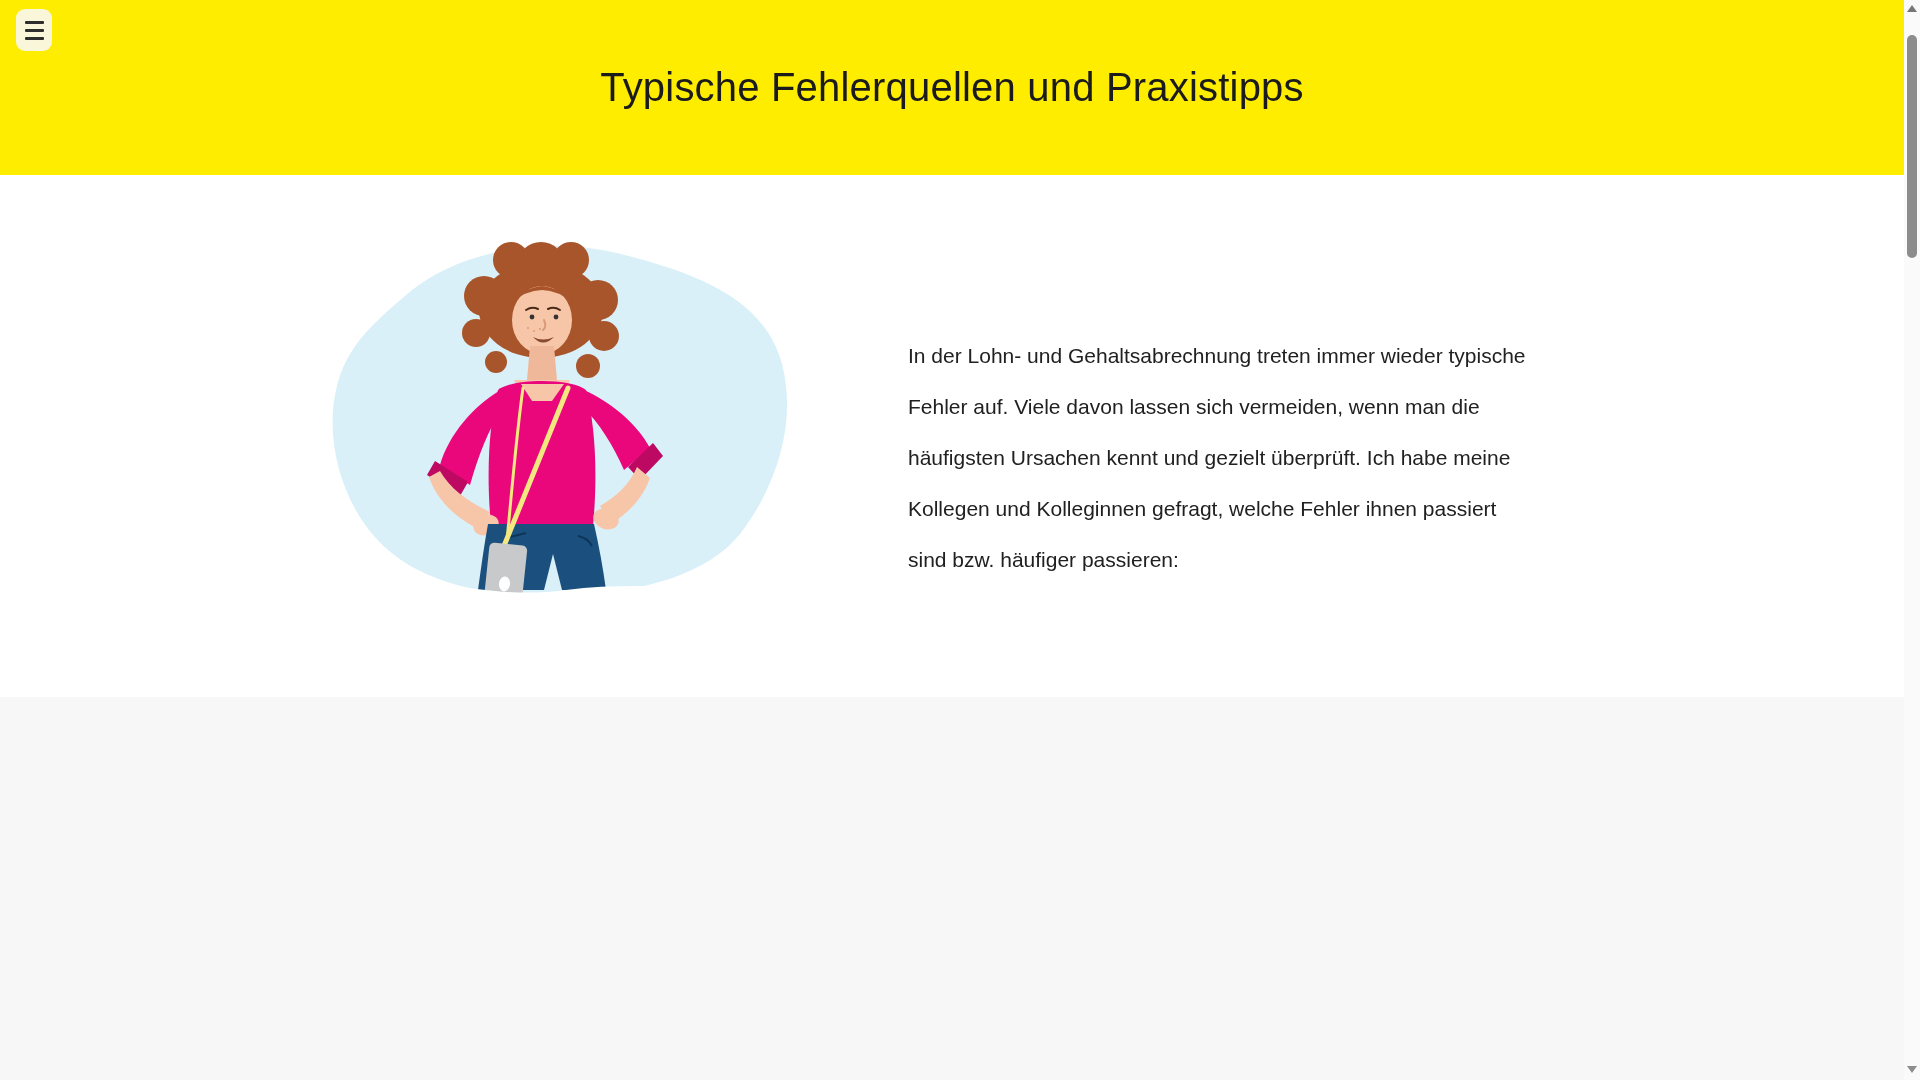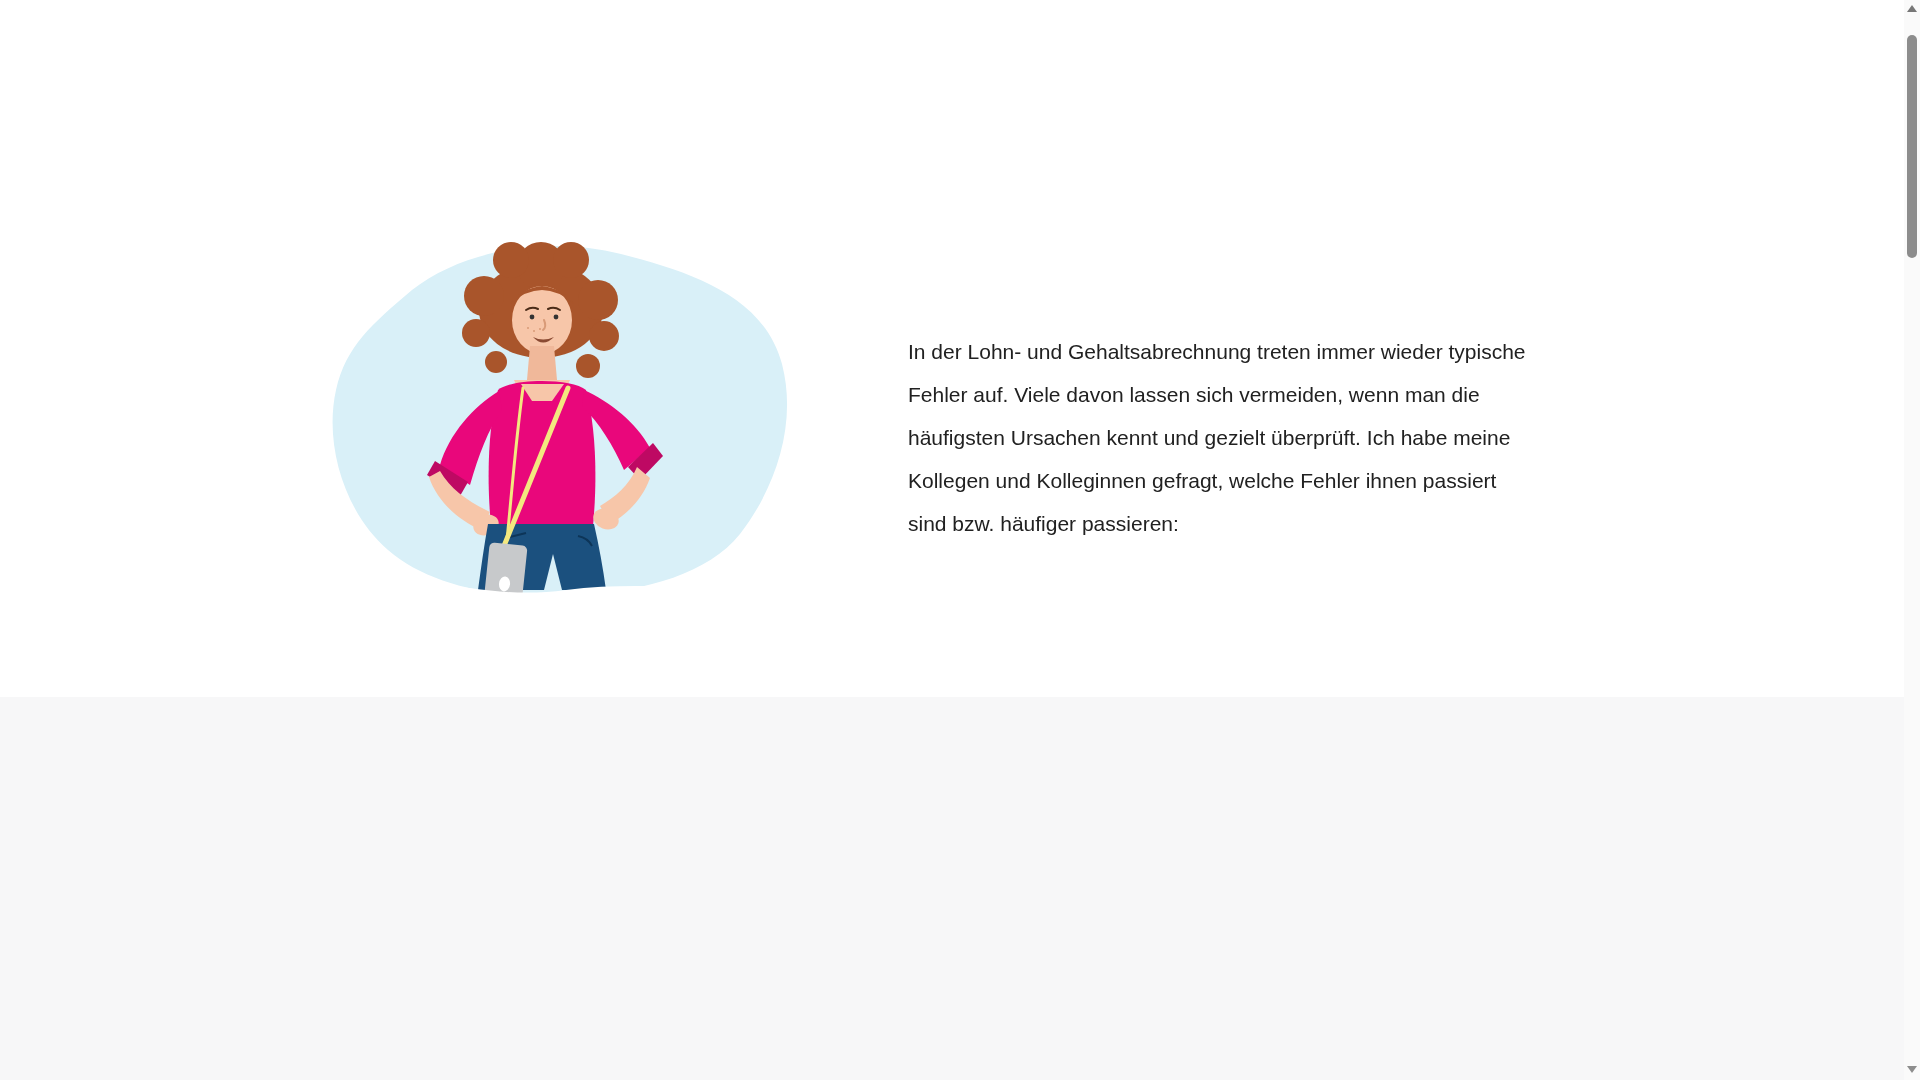--- a/index.html
+++ b/index.html
@@ -11,38 +11,46 @@
           display:flex;align-items:center;justify-content:center;}
   .page-title{font-size:40px;font-weight:400;color:#1B1B1B;letter-spacing:.2px;}
   .menu-btn{position:absolute;left:16px;top:9px;width:36px;height:42px;border:none;cursor:pointer;
             background:#FAF6D9;border-radius:9px;display:flex;flex-direction:column;
             align-items:center;justify-content:center;gap:5px;padding:0;}
   .menu-btn span{display:block;width:19px;height:3px;background:#2E2E2E;border-radius:1px;}
 
   
   .illustration{position:absolute;left:316px;top:238px;width:480px;height:368px;}
   .intro-text{position:absolute;left:908px;top:330px;width:624px;
-              font-size:21px;line-height:43px;color:#212121;}
+              font-size:21px;line-height:51px;color:#212121;}
 
   
   .grey-section{position:absolute;left:0;top:697px;width:1904px;height:383px;background:#F7F7F8;}
 
   
   .scrollbar{position:absolute;right:0;top:0;width:16px;height:1080px;background:#FAFAFA;}
   .sb-up{position:absolute;left:3px;top:5px;width:0;height:0;cursor:pointer;
          border-left:5px solid transparent;border-right:5px solid transparent;border-bottom:7px solid #777;}
   .sb-down{position:absolute;left:3px;top:1066px;width:0;height:0;cursor:pointer;
          border-left:5px solid transparent;border-right:5px solid transparent;border-top:7px solid #8d8d8d;}
   .sb-thumb{position:absolute;left:3px;top:35px;width:10px;height:223px;border-radius:5px;background:#8C8C8C;cursor:pointer;}
 </style>
 </head>
 <body>
 
 <div class="stage">
 
+  <div class="header">
+    <button class="menu-btn">
+      <span></span>
+      <span></span>
+      <span></span>
+    </button>
+    <div class="page-title">Typische Fehlerquellen und Praxistipps</div>
+  </div>
 
   <div class="illustration">
     <svg width="480" height="368" viewBox="0 0 480 368">
 
       <path d="M96,52 C150,10 235,-2 305,16 C375,34 448,58 466,126 C482,188 458,252 424,296
                C392,336 330,352 268,357 C198,363 118,352 72,312 C28,274 8,206 20,152 C30,108 56,86 96,52 Z" fill="#D9F0F8"></path>
 
       <g fill="#A9552B">
         <ellipse cx="225" cy="72" rx="62" ry="48"></ellipse>
         <circle cx="168" cy="58" r="20"></circle>

